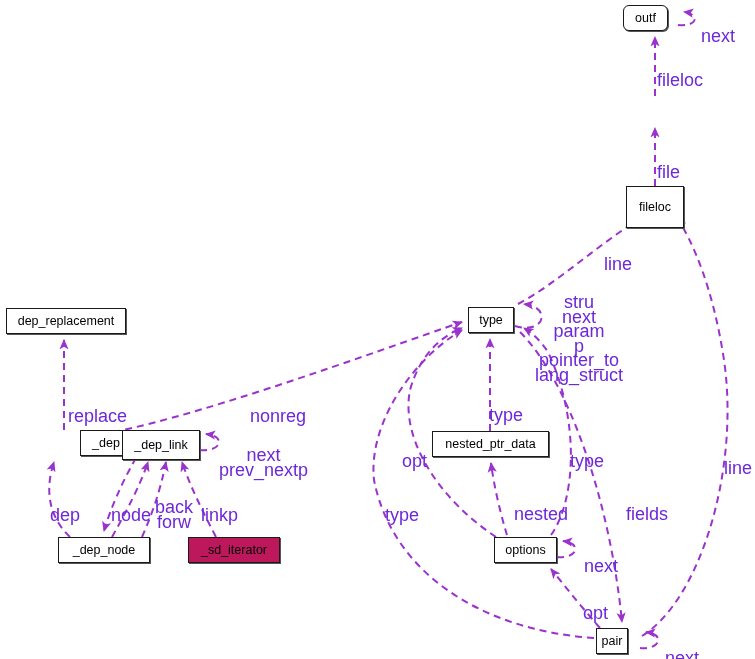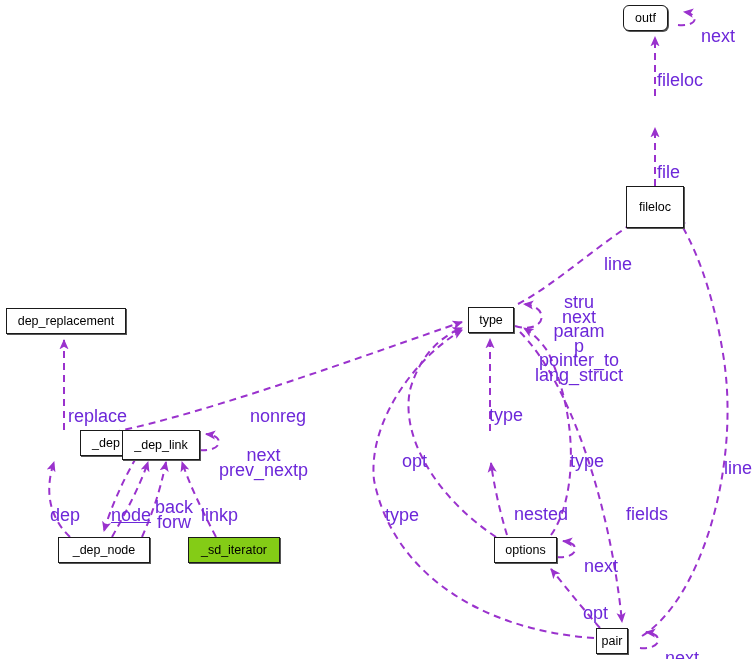--- a/index.html
+++ b/index.html
@@ -17,21 +17,21 @@
     box-sizing:border-box;
     border:1px solid #1a1a1a;
     background:#ffffff;
     box-shadow:1px 1px 0 0 #555;
     display:flex;align-items:center;justify-content:center;
     font-size:12.5px;
     color:#000000;
     white-space:nowrap;
     letter-spacing:0px;
   }
-  .node.highlight{background:#84cc16;align-items:center;}
+  .node.highlight{background:#be185d;align-items:center;}
   .elabel{
     position:absolute;
     font-size:18px;
     color:#6d28d9;
     white-space:nowrap;
     line-height:14.5px;
     text-align:center;
     margin-top:19px;
   }
   .elabel.multi{text-align:center;}
@@ -107,20 +107,23 @@
   </div>
   <div class="node" style="left:468px;top:307px;width:46px;height:26px;">
     <span>type</span>
   </div>
   <div class="node" style="left:40px;top:430px;width:52px;height:26px;margin-left:40px;">
     <span>_dep</span>
   </div>
   <div class="node" style="left:122px;top:430px;width:78px;height:30px;">
     <span>_dep_link</span>
   </div>
+  <div class="node" style="left:432px;top:431px;width:117px;height:26px;">
+    <span>nested_ptr_data</span>
+  </div>
   <div class="node" style="left:58px;top:537px;width:92px;height:26px;">
     <span>_dep_node</span>
   </div>
   <div class="node highlight" style="left:188px;top:537px;width:92px;height:26px;">
     <span>_sd_iterator</span>
   </div>
   <div class="node" style="left:494px;top:537px;width:63px;height:26px;">
     <span>options</span>
   </div>
   <div class="node" style="left:596px;top:628px;width:32px;height:26px;">
@@ -138,21 +141,21 @@
 pointer_to
 lang_struct</div>
   <div class="elabel" style="left:68px;top:390px;">replace</div>
   <div class="elabel" style="left:250px;top:390px;">nonreg</div>
   <div class="elabel multi" style="left:219px;top:429px;white-space:pre;">next
 prev_nextp</div>
   <div class="elabel" style="left:402px;top:435px;">opt</div>
   <div class="elabel" style="left:489px;top:389px;">type</div>
   <div class="elabel" style="left:570px;top:435px;">type</div>
   <div class="elabel" style="left:50px;top:489px;">dep</div>
-  <div class="elabel" style="left:111px;top:489px;text-decoration:underline;">node</div>
+  <div class="elabel" style="left:111px;top:489px;">node</div>
   <div class="elabel multi" style="left:155px;top:481px;white-space:pre;">back
 forw</div>
   <div class="elabel" style="left:201px;top:489px;">linkp</div>
   <div class="elabel" style="left:385px;top:489px;">type</div>
   <div class="elabel" style="left:514px;top:488px;">nested</div>
   <div class="elabel" style="left:626px;top:488px;">fields</div>
   <div class="elabel" style="left:584px;top:540px;">next</div>
   <div class="elabel" style="left:583px;top:587px;">opt</div>
   <div class="elabel" style="left:724px;top:442px;">line</div>
   <div class="elabel" style="left:665px;top:632px;">next</div>

